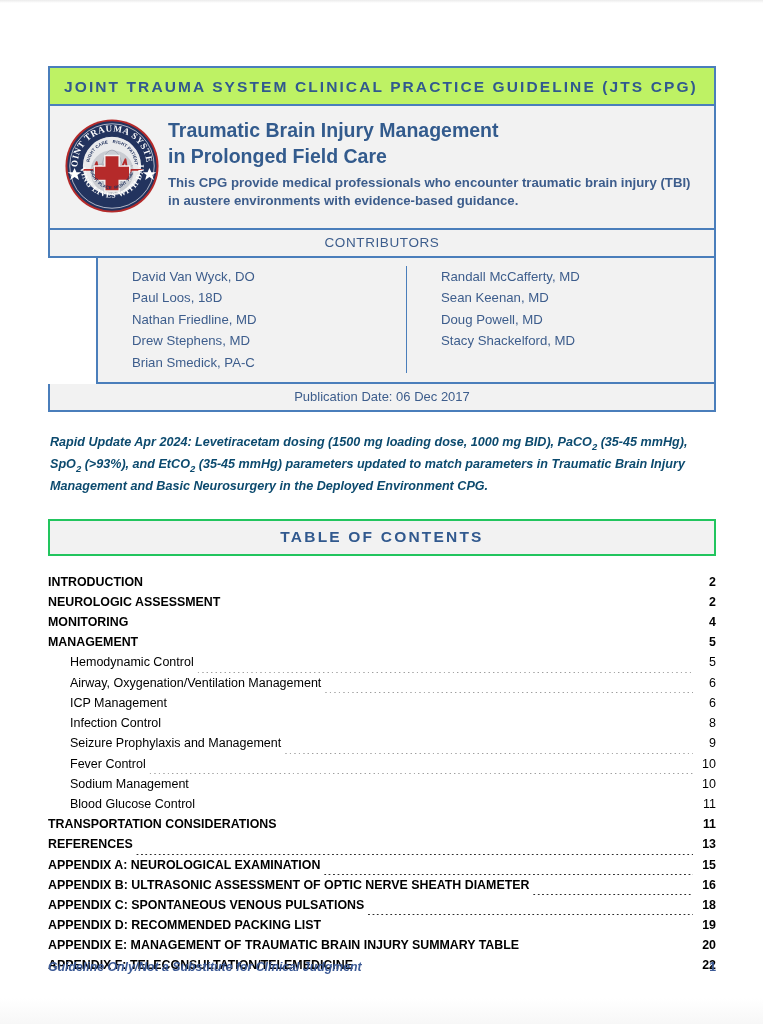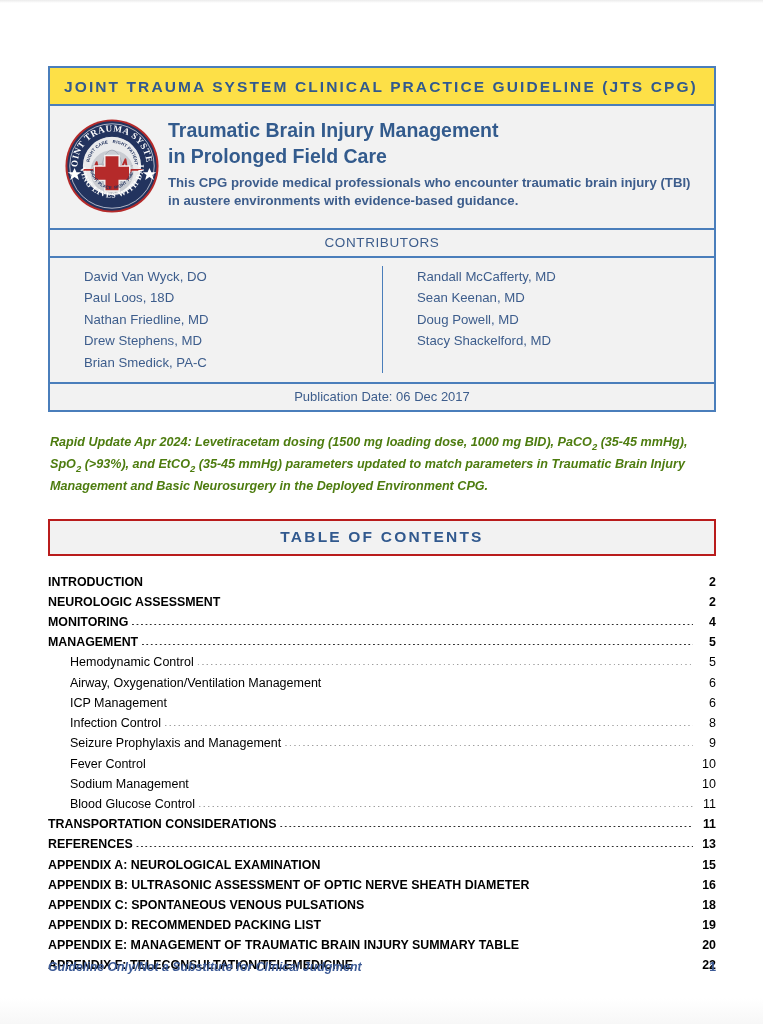--- a/index.html
+++ b/index.html
@@ -34,21 +34,21 @@
   .content {
     position: absolute;
     left: 48px;
     top: 66px;
     width: 668px;
   }
 
   
   .cpg-banner {
     border: 2px solid #4a7ebb;
-    background: #fde047;
+    background: #bef264;
     box-sizing: border-box;
     padding: 10px 12px 9px 14px;
   }
   .cpg-banner-text {
     color: #31598e;
     font-size: 15.5px;
     font-weight: bold;
     letter-spacing: 2.1px;
     white-space: nowrap;
     line-height: 1.1;
@@ -100,20 +100,21 @@
     letter-spacing: 0.6px;
     padding: 5px 0 6px 0;
   }
   .contrib-body {
     border: 2px solid #4a7ebb;
     border-top: none;
     background: #f2f2f2;
     box-sizing: border-box;
     display: flex;
     padding: 8px 0 9px 0;
+    margin-left: 48px;
   }
   .contrib-col {
     flex: 1 1 50%;
     padding-left: 34px;
     box-sizing: border-box;
   }
   .contrib-col.right {
     border-left: 1.5px solid #4a7ebb;
     padding-left: 34px;
   }
@@ -130,50 +131,50 @@
     box-sizing: border-box;
     text-align: center;
     color: #3d5d8c;
     font-size: 13px;
     padding: 5px 0 6px 0;
   }
 
   
   .rapid-update {
     margin: 20px 2px 0 2px;
-    color: #4d7c0f;
+    color: #0c4a6e;
     font-size: 12.6px;
     font-weight: bold;
     font-style: italic;
     line-height: 1.62;
     text-align: left;
   }
   .rapid-update sub { font-size: 0.75em; }
 
   
   .toc-header {
     margin-top: 23px;
-    border: 2px solid #b91c1c;
+    border: 2px solid #22c55e;
     background: #f2f2f2;
     box-sizing: border-box;
     text-align: center;
     color: #31598e;
     font-size: 15.5px;
     font-weight: bold;
     letter-spacing: 2.2px;
     padding: 7px 0 8px 0;
   }
 
   
   .toc-list {
     margin-top: 16px;
   }
   .toc-row {
     display: flex;
-    align-items: flex-start;
+    align-items: flex-end;
     color: #000000;
     font-size: 12.4px;
     line-height: 1.62;
     white-space: nowrap;
   }
   .toc-row.level1 .toc-label,
   .toc-row.level1 .toc-page { font-weight: bold; }
   .toc-row.level2 {
     padding-left: 22px;
     font-size: 12.5px;

